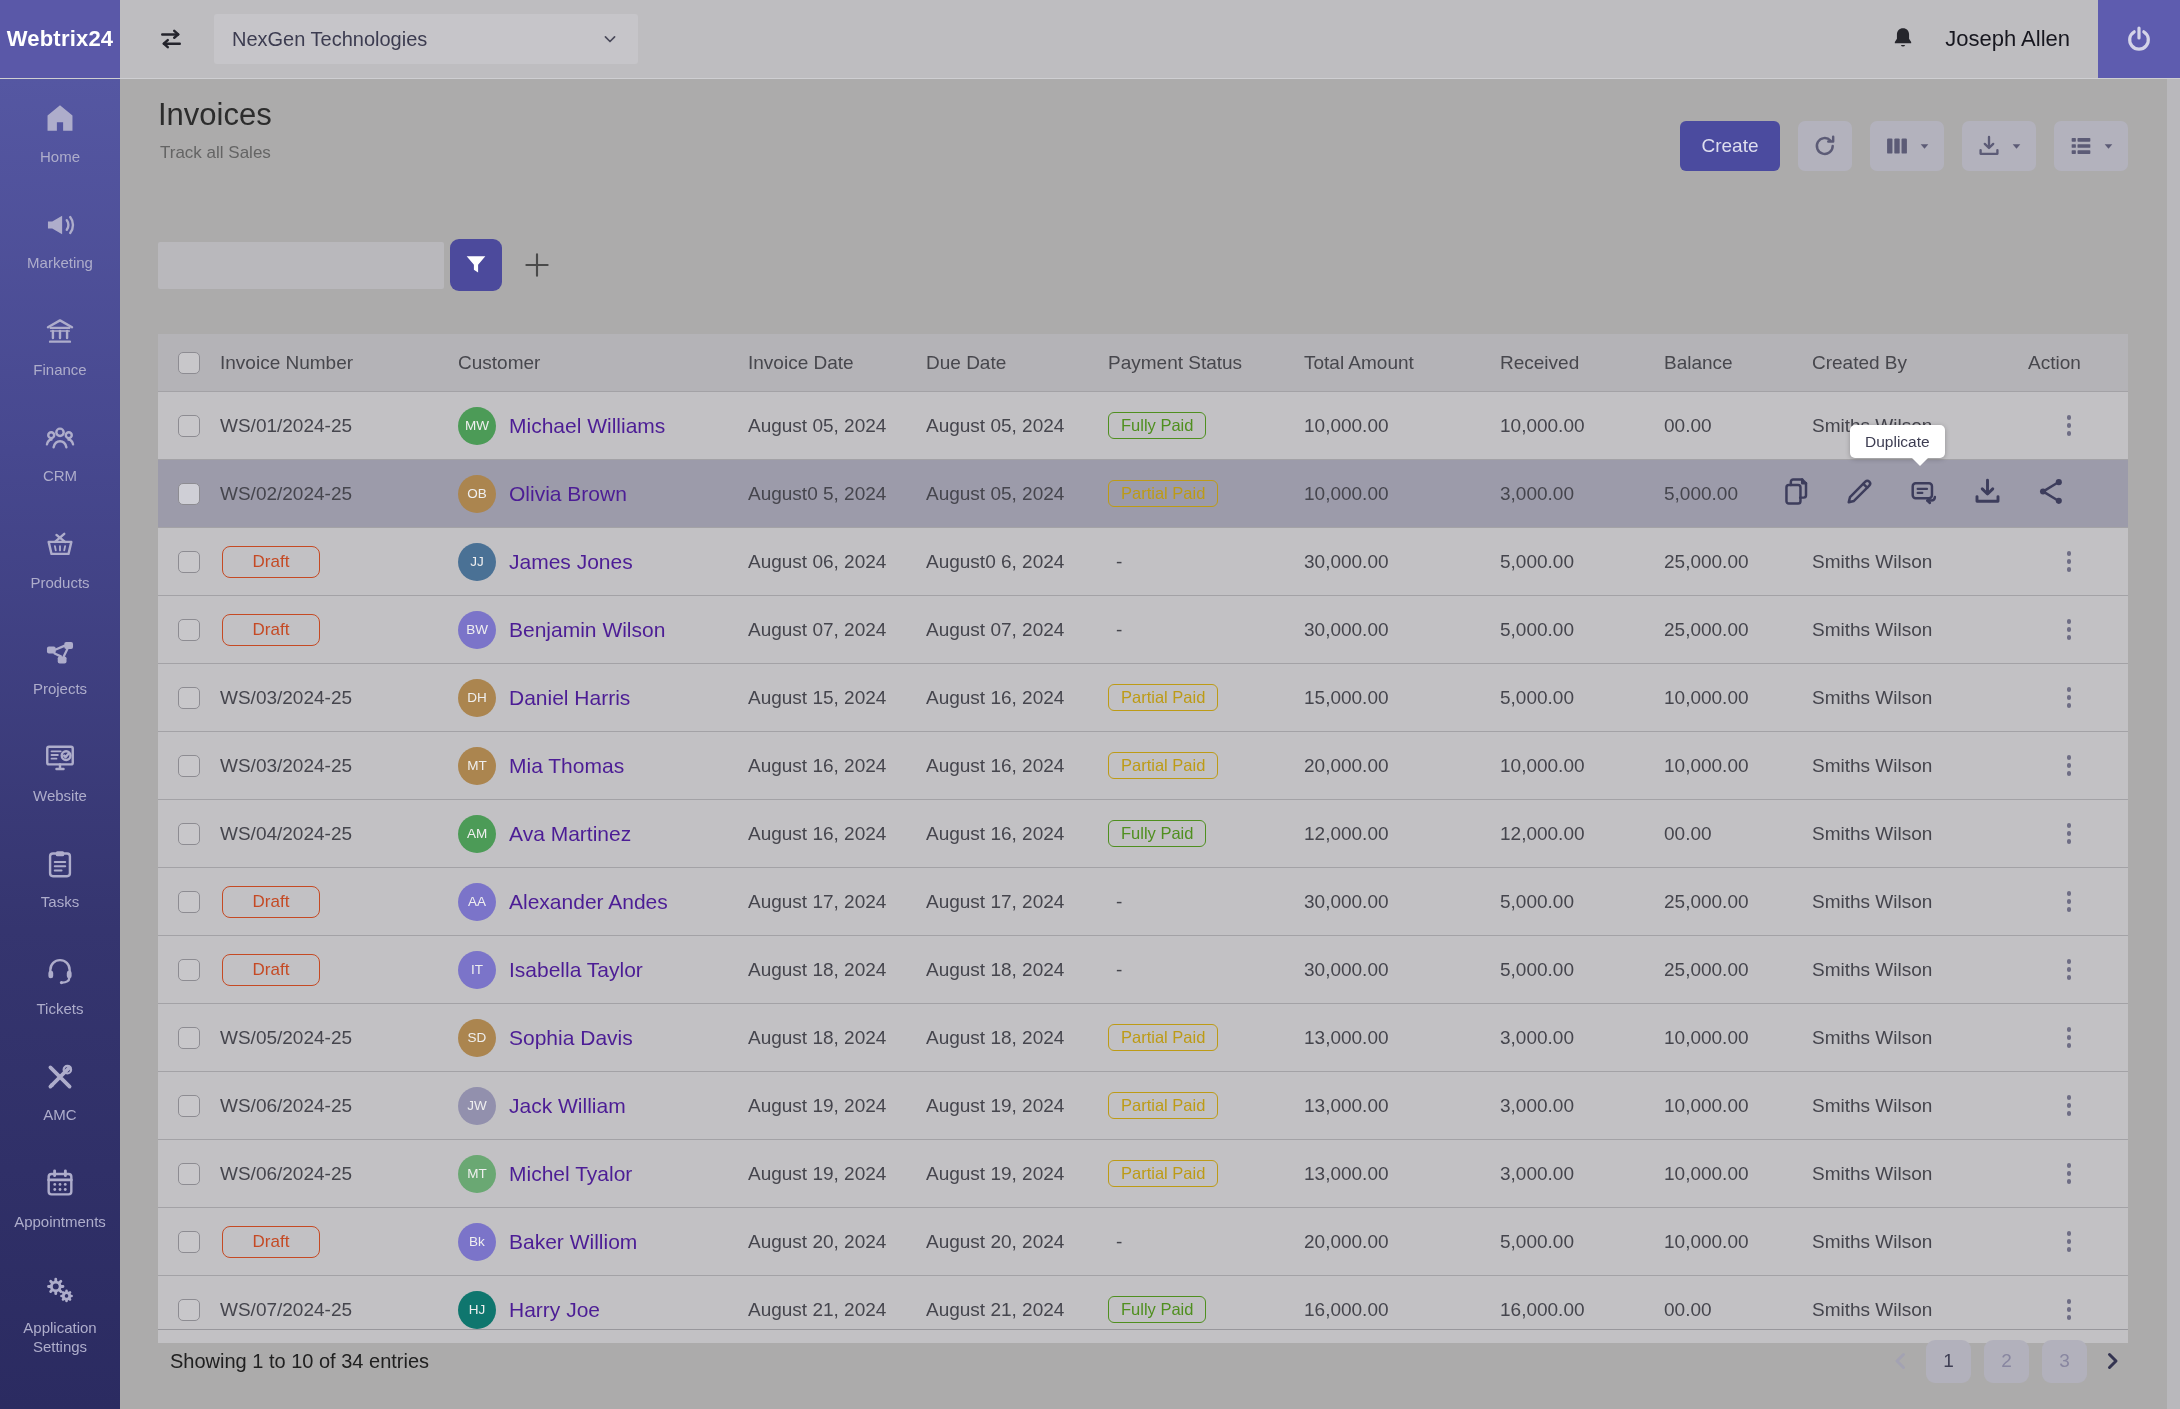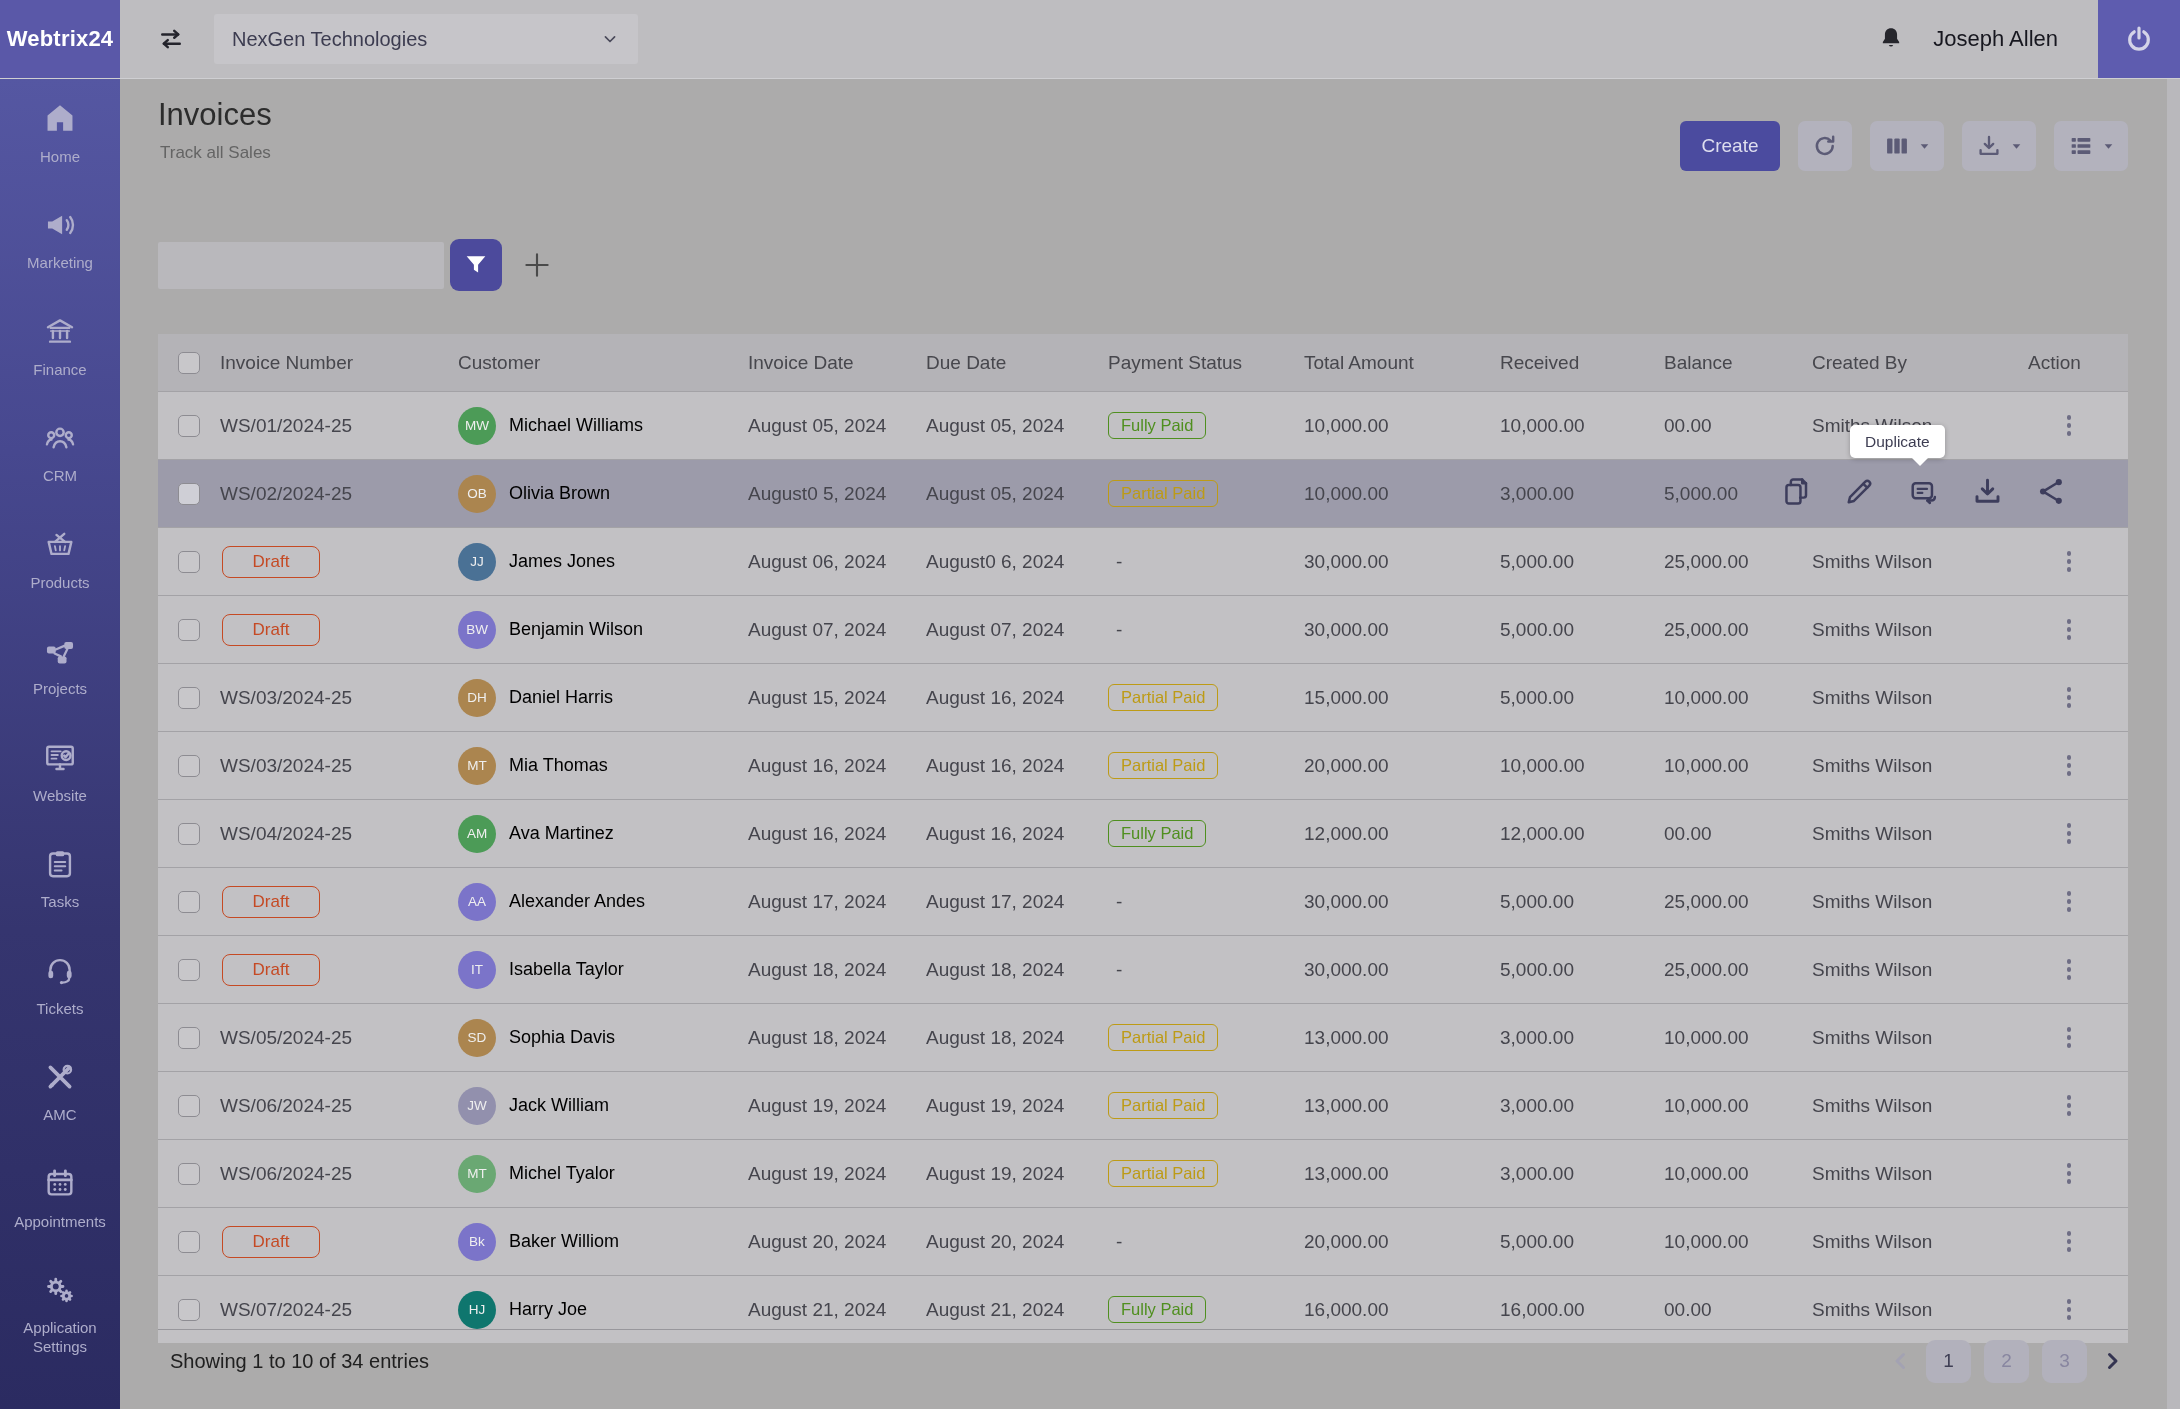--- a/index.html
+++ b/index.html
@@ -6,21 +6,21 @@
   #app{width:2180px;height:1409px;position:relative;background:#acabab;font-family:"Liberation Sans",sans-serif;overflow:hidden;}
   svg{fill:none;stroke:currentColor;stroke-width:1.7;stroke-linecap:round;stroke-linejoin:round;}
   
   .topbar{position:absolute;top:0;left:0;right:0;height:78px;background:#bebdc0;border-bottom:1px solid #cfcfd2;display:flex;align-items:center;z-index:6;}
   .logo{width:120px;height:78px;background:#5a58a8;color:#fff;display:flex;align-items:center;justify-content:center;font-size:22px;font-weight:700;letter-spacing:.2px;}
   .swap{margin-left:36px;color:#24242c;width:30px;height:30px;}
   .company-select{margin-left:28px;width:388px;height:50px;background:#c6c5c9;border-radius:3px;display:flex;align-items:center;padding:0 18px;font-size:20px;color:#3c3c50;cursor:pointer;}
   .company-select .chev{margin-left:auto;width:20px;height:20px;color:#4a4a5a;}
   .top-right{margin-left:auto;display:flex;align-items:center;height:100%;}
   .bell{width:28px;height:28px;color:#26262c;margin-right:28px;}
-  .user-name{font-size:22px;color:#17171f;margin-right:40px;font-weight:500;}
+  .user-name{font-size:22px;color:#17171f;margin-right:28px;font-weight:500;}
   .power-btn{width:82px;height:78px;background:#5e5caf;display:flex;align-items:center;justify-content:center;color:#d4d4e8;cursor:pointer;}
   .power-btn svg{width:32px;height:32px;}
   
   .sidebar{position:absolute;top:79px;left:0;bottom:0;width:120px;background:linear-gradient(180deg,#5557a2 0%,#47488f 28%,#35356f 64%,#2b2b61 100%);display:flex;flex-direction:column;align-items:center;justify-content:space-between;padding:22px 0 52px;box-sizing:border-box;color:#aeadcb;z-index:5;}
   .side-item{display:flex;flex-direction:column;align-items:center;gap:8px;font-size:15px;line-height:1.25;text-align:center;width:100%;cursor:pointer;}
   .side-item svg{width:34px;height:34px;}
   
   .main{position:absolute;left:120px;top:79px;right:0;bottom:0;}
   .scroll-strip{position:absolute;right:0;top:0;bottom:0;width:13px;background:#b9b8bc;}
   .page-title{position:absolute;left:38px;top:18px;font-size:31px;color:#2c2c2c;font-weight:500;}
@@ -40,21 +40,21 @@
   .table{position:absolute;left:38px;top:255px;width:1970px;}
   .grid{display:grid;grid-template-columns:62px 238px 290px 178px 182px 196px 196px 164px 148px 216px 1fr;align-items:center;}
   .thead{height:57px;background:#b4b3b7;color:#47474d;font-size:19px;}
   .trow{height:67px;background:#c2c1c4;border-top:1px solid #a3a2a6;position:relative;color:#45454d;font-size:19px;}
   .trow.hovered{background:#9c9baa;}
   .checkbox{width:22px;height:22px;border:1.5px solid #8d8c92;border-radius:5px;background:#c8c7ca;margin-left:20px;display:block;cursor:pointer;box-sizing:border-box;}
   .trow.hovered .checkbox{background:#cfcfd6;}
   .badge-draft{border:1.5px solid #c54a24;color:#c54a24;border-radius:8px;padding:5px 0;width:96px;text-align:center;font-size:17px;display:inline-block;margin-left:2px;}
   .cust{display:flex;align-items:center;gap:13px;}
   .avatar{width:38px;height:38px;border-radius:50%;color:#efefef;font-size:13.5px;display:flex;align-items:center;justify-content:center;flex:none;}
-  .cust-link{color:#000000;font-size:18px;text-decoration:none;cursor:pointer;}
+  .cust-link{color:#4c1d95;font-size:21px;text-decoration:none;cursor:pointer;}
   .badge-status{border:1.5px solid;border-radius:6px;font-size:16.5px;padding:3px 12px;display:inline-block;}
   .st-paid{color:#4f8f1f;border-color:#4f8f1f;}
   .st-partial{color:#bd9b16;border-color:#bd9b16;}
   .dash{padding-left:8px;}
   .more{display:flex;flex-direction:column;gap:3.5px;margin-left:36px;cursor:pointer;width:10px;align-items:center;}
   .more i{width:4.5px;height:4.5px;border-radius:50%;background:#6e6d85;display:block;}
   .row-actions{position:absolute;left:1620px;top:0;height:100%;display:flex;align-items:center;gap:29px;color:#3d3d5c;}
   .row-actions svg{width:35px;height:35px;cursor:pointer;}
   .tooltip{position:absolute;left:1692px;top:-35px;height:33px;background:#fff;border-radius:5px;padding:0 15px;display:flex;align-items:center;font-size:15.5px;color:#3d3d52;box-shadow:0 1px 5px rgba(0,0,0,.25);z-index:10;}
   .tooltip:after{content:"";position:absolute;left:62px;bottom:-8px;border:8px solid transparent;border-top:8px solid #fff;border-bottom:0;}

